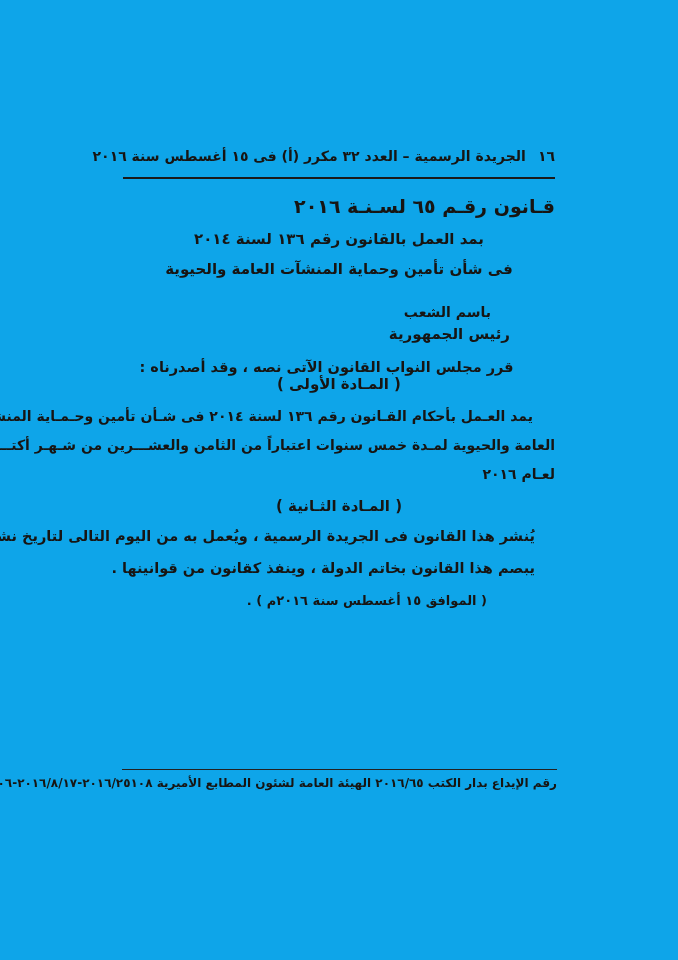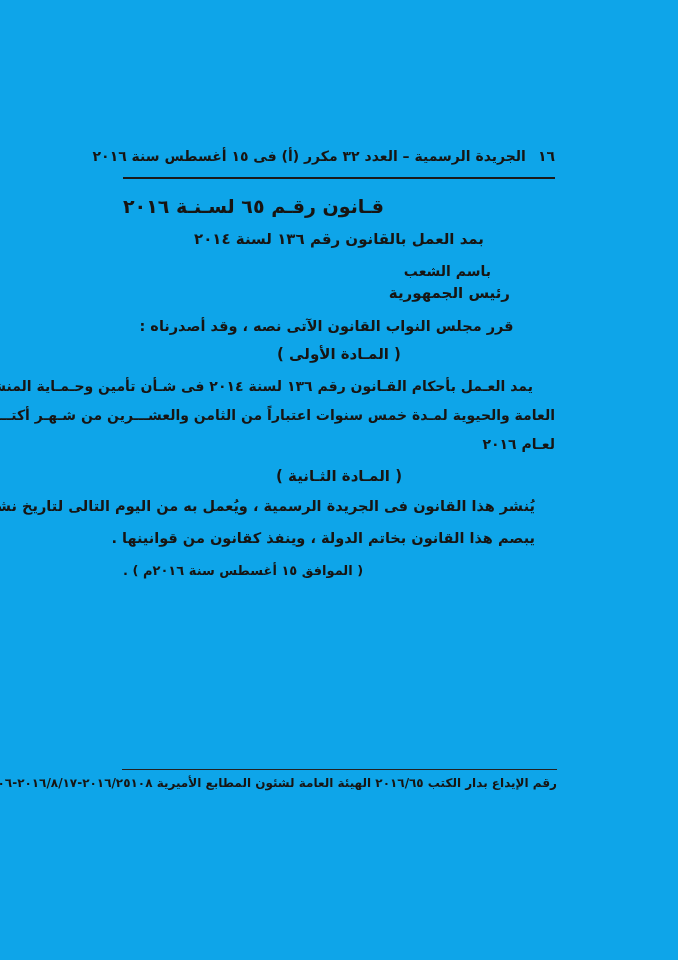--- a/index.html
+++ b/index.html
@@ -14,53 +14,54 @@
     direction:rtl;
     overflow:hidden;
   }
   .content{
     position:absolute;top:0;left:123px;width:432px;
     padding-top:148px;
   }
   .hdr{text-align:right;font-size:14px;white-space:nowrap;}
   .hdr .pgnum{margin-left:12px;}
   .rule{margin-top:13px;border-top:2.5px solid #1a1a1a;height:0;}
-  .law-title{margin-top:16px;text-align:left;font-size:19px;}
+  .law-title{margin-top:16px;text-align:right;font-size:19px;}
   .sub1{margin-top:13px;text-align:center;font-size:15px;}
   .sub2{margin-top:12px;text-align:center;font-size:15px;}
-  .in-name{margin-top:15px;text-align:right;padding-right:64px;font-size:14px;}
+  .in-name{margin-top:26px;text-align:right;padding-right:64px;font-size:14px;}
   .president{margin-top:5px;text-align:right;padding-right:45px;font-size:15px;}
   .preamble{margin-top:16px;font-size:14.5px;text-align:center;text-indent:25px;white-space:nowrap;}
-  .art-head{margin-top:11px;text-align:center;font-size:15px;}
+  .art-head{text-align:center;font-size:15px;}
   .art-head2{margin-top:8px;text-align:center;font-size:15px;}
   .body-block{margin-top:9px;}
   .body-line{font-size:14px;line-height:29px;text-align:justify;text-align-last:justify;white-space:nowrap;}
   .body-line.first{text-indent:22px;}
   .body-line.last{text-align:right;text-align-last:right;}
   .p-line{margin-top:10px;font-size:14.5px;text-indent:20px;text-align:right;white-space:nowrap;line-height:22px;}
   .hijri{margin-top:10px;font-size:13px;text-align:right;padding-right:3px;}
-  .greg{margin-top:14px;font-size:13px;text-align:left;padding-right:68px;}
+  .greg{margin-top:14px;font-size:13px;text-align:right;padding-right:68px;}
   .sig{margin-top:12px;font-size:17px;text-align:left;padding-left:42px;}
   .footer-rule{position:absolute;left:122px;width:435px;top:769px;border-top:1.5px solid #222;height:0;}
   .footer-text{position:absolute;right:121px;left:60px;top:776px;font-size:12px;text-align:right;white-space:nowrap;direction:rtl;}
 </style>
 </head>
 <body>
 
 <div class="page">
   <div class="content">
 
     <div class="hdr">
       <span class="pgnum">١٦</span><span>الجريدة الرسمية – العدد ٣٢ مكرر (أ) فى ١٥ أغسطس سنة ٢٠١٦</span>
     </div>
 
     <div class="rule"></div>
 
     <div class="law-title">قـانون رقـم ٦٥ لسـنـة ٢٠١٦</div>
     <div class="sub1">بمد العمل بالقانون رقم ١٣٦ لسنة ٢٠١٤</div>
+    <div class="sub2">فى شأن تأمين وحماية المنشآت العامة والحيوية</div>
 
     <div class="in-name">باسم الشعب</div>
     <div class="president">رئيس الجمهورية</div>
 
     <div class="preamble">قرر مجلس النواب القانون الآتى نصه ، وقد أصدرناه :</div>
 
     <div class="art-head">( المـادة الأولى )</div>
 
     <div class="body-block">
       <div class="body-line first">يمد العـمل بأحكام القـانون رقم ١٣٦ لسنة ٢٠١٤ فى شـأن تأمين وحـمـاية المنشـآت</div>

